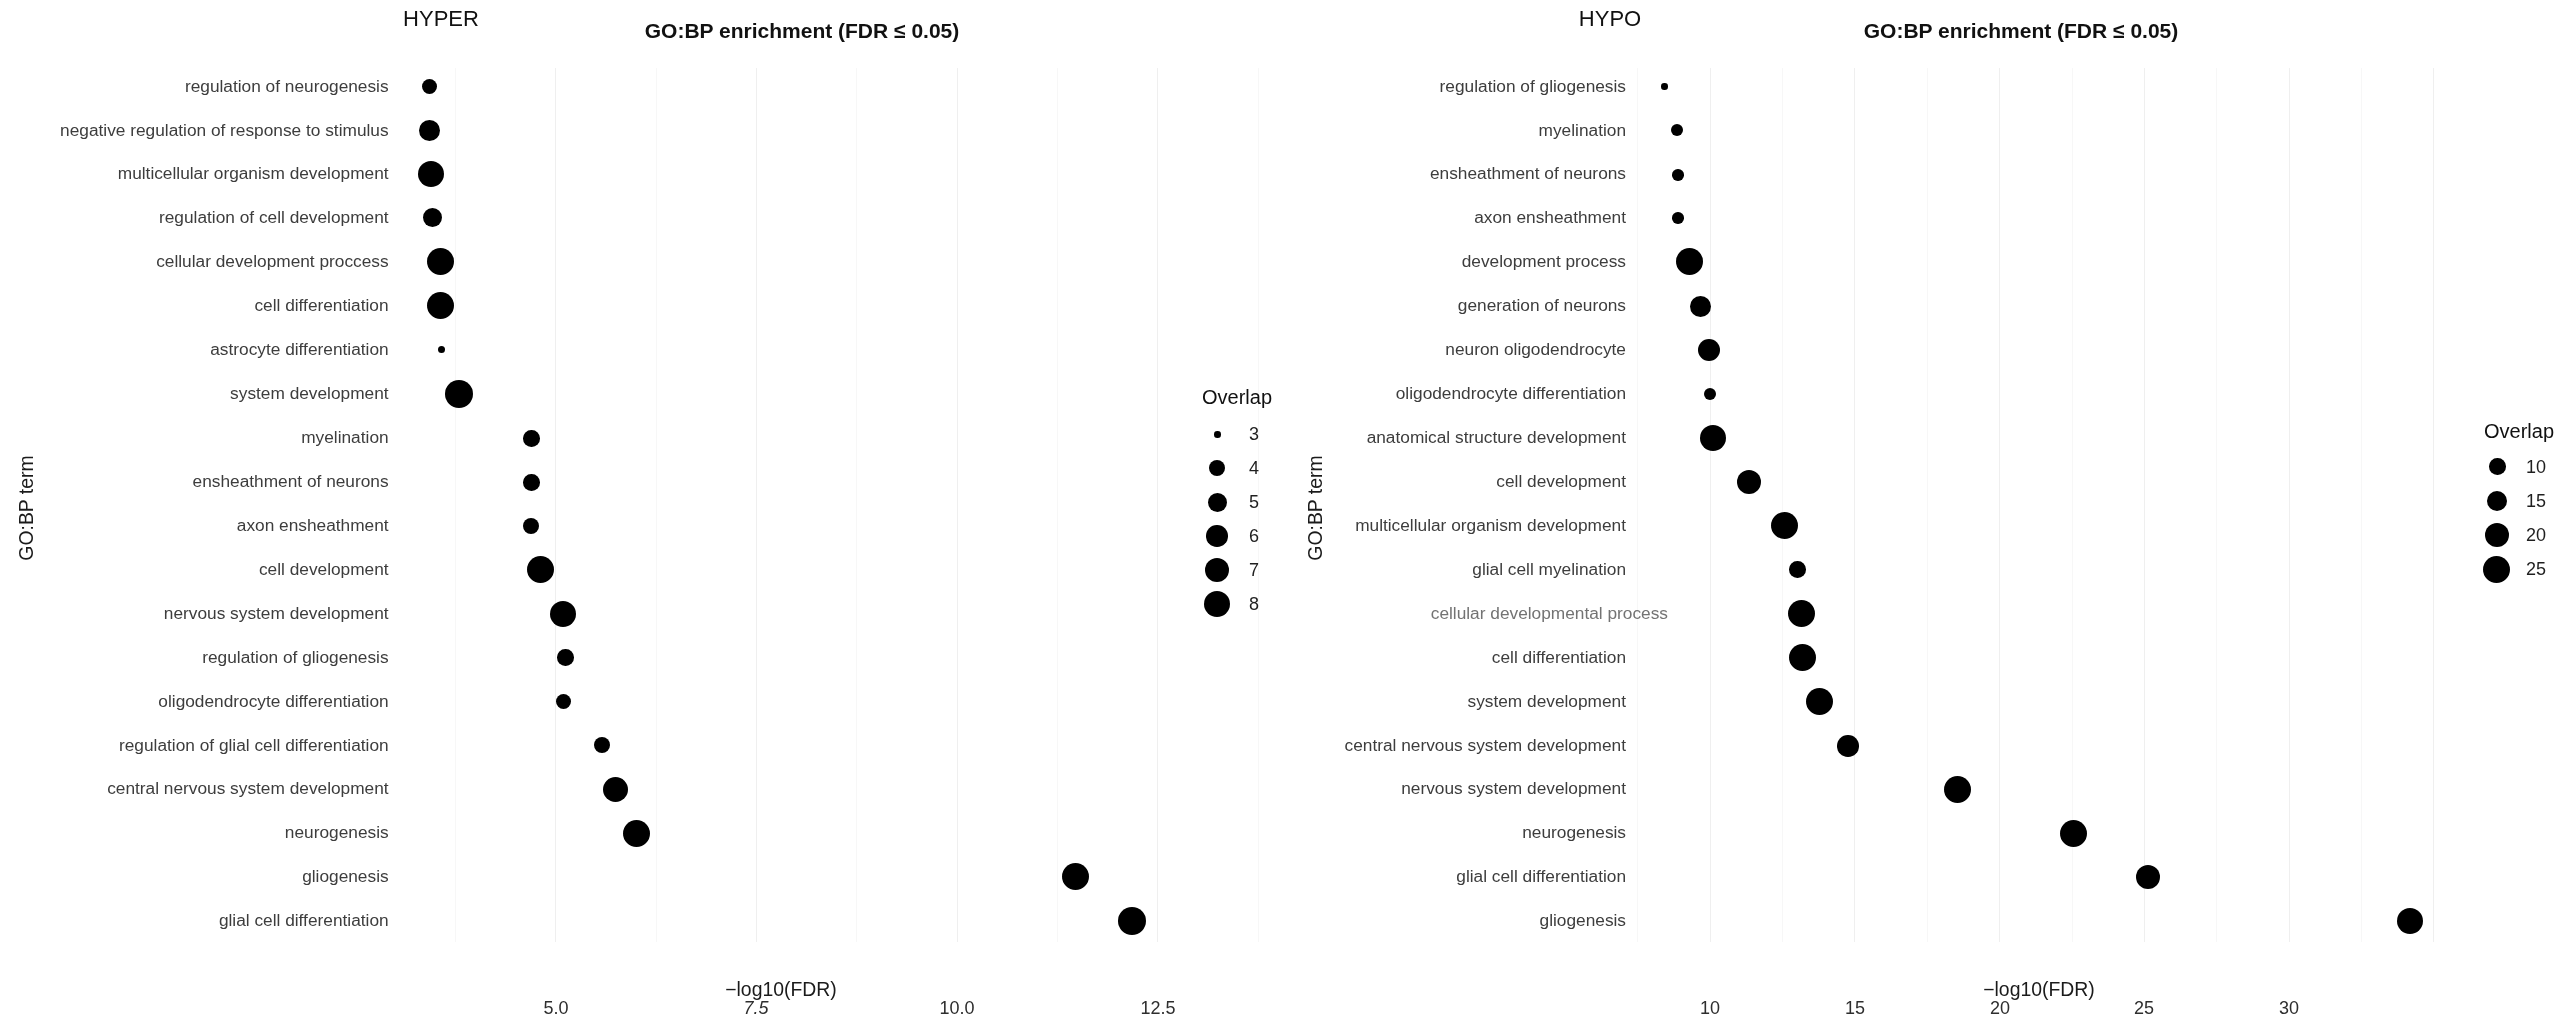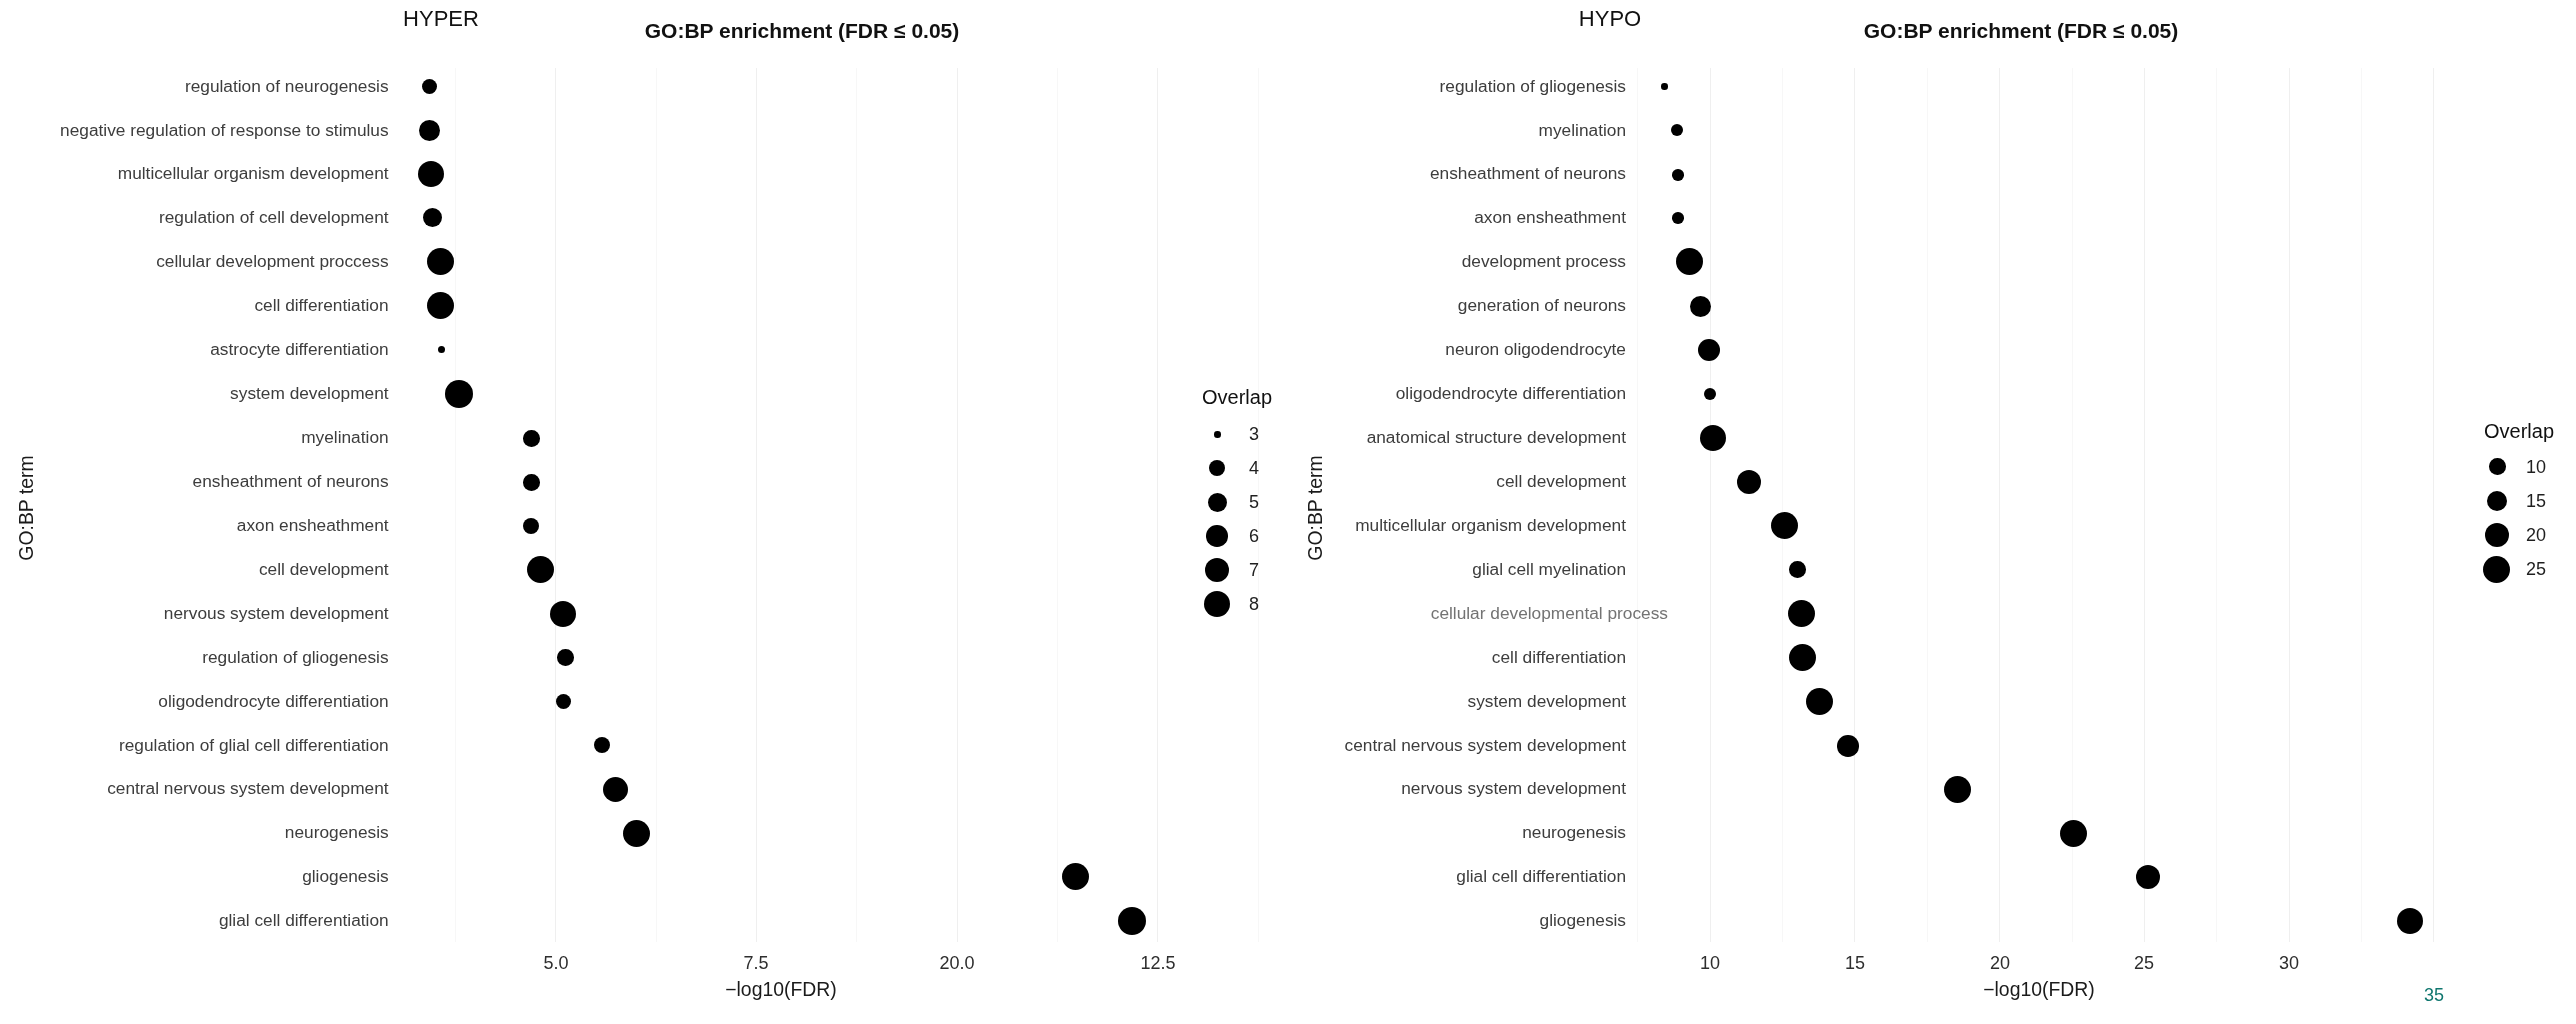--- a/index.html
+++ b/index.html
@@ -11,21 +11,21 @@
     overflow:hidden;
   }
   .gridline{position:absolute;width:1.4px;top:68px;height:874px;}
   .cat-label{
     position:absolute;width:403px;text-align:right;
     font-size:17.3px;line-height:21.6px;color:#3d3d3d;white-space:nowrap;
   }
   .dot{position:absolute;background:#000000;border-radius:50%;}
   .tick-label{
     position:absolute;width:86px;text-align:center;
-    font-size:18px;color:#2e2e2e;white-space:nowrap;
+    font-size:18px;color:#2e2e2e;white-space:nowrap;margin-top:45px;
   }
   .panel-tag{
     position:absolute;top:5.8px;transform:translateX(-50%);
     font-size:22px;color:#111111;white-space:nowrap;
   }
   .panel-title{
     position:absolute;top:19px;transform:translateX(-50%);
     font-size:21px;color:#111111;white-space:nowrap;font-weight:bold;
   }
   .x-label{
@@ -151,22 +151,22 @@
       <div class="dot" style="width: 27px; height: 27px; left: 1789px; top: 644px; background: rgb(0, 0, 0);"></div>
       <div class="dot" style="width: 27px; height: 27px; left: 1806px; top: 688px; background: rgb(0, 0, 0);"></div>
       <div class="dot" style="width: 21.6px; height: 21.6px; left: 1837px; top: 735px; background: rgb(0, 0, 0);"></div>
       <div class="dot" style="width: 27px; height: 27px; left: 1944px; top: 776px; background: rgb(0, 0, 0);"></div>
       <div class="dot" style="width: 27px; height: 27px; left: 2060px; top: 820px; background: rgb(0, 0, 0);"></div>
       <div class="dot" style="width: 24px; height: 24px; left: 2136px; top: 865px; background: rgb(0, 0, 0);"></div>
       <div class="dot" style="width: 26px; height: 26px; left: 2397px; top: 908px; background: rgb(0, 0, 0);"></div>
     </div>
   <div id="axis-layer">
       <div class="tick-label" style="left: 513px; top: 953px; color: rgb(46, 46, 46);">5.0</div>
-      <div class="tick-label" style="left: 713px; top: 953px; color: rgb(46, 46, 46);">7.5</div>
-      <div class="tick-label" style="left: 914px; top: 953px; color: rgb(46, 46, 46);">20.0</div>
+      <div class="tick-label" style="left: 713px; top: 953px; color: rgb(46, 46, 46); font-style: italic;">7.5</div>
+      <div class="tick-label" style="left: 914px; top: 953px; color: rgb(46, 46, 46);">10.0</div>
       <div class="tick-label" style="left: 1115px; top: 953px; color: rgb(46, 46, 46);">12.5</div>
       <div class="tick-label" style="left: 1667px; top: 953px; color: rgb(46, 46, 46);">10</div>
       <div class="tick-label" style="left: 1812px; top: 953px; color: rgb(46, 46, 46);">15</div>
       <div class="tick-label" style="left: 1957px; top: 953px; color: rgb(46, 46, 46);">20</div>
       <div class="tick-label" style="left: 2101px; top: 953px; color: rgb(46, 46, 46);">25</div>
       <div class="tick-label" style="left: 2246px; top: 953px; color: rgb(46, 46, 46);">30</div>
       <div class="tick-label" style="left: 2391px; top: 985px; color: #0f766e;">35</div>
     </div>
   <div id="legend-layer">
       <div class="dot" style="width: 6.5px; height: 6.5px; left: 1214px; top: 431px; background: rgb(0, 0, 0);"></div>

